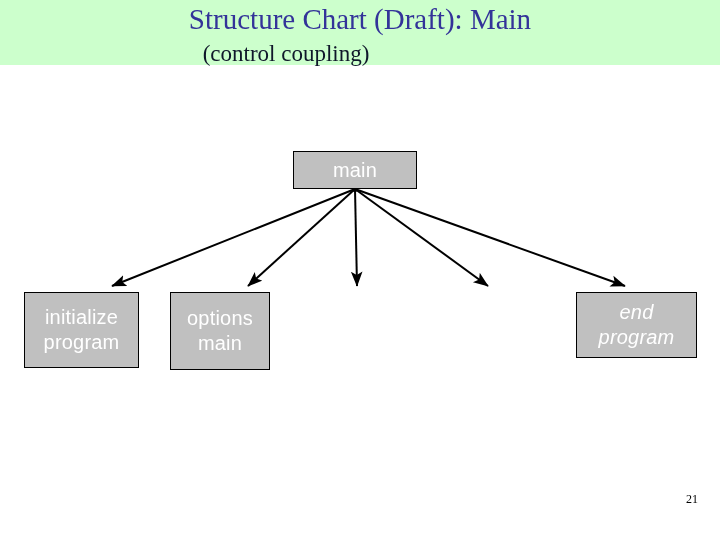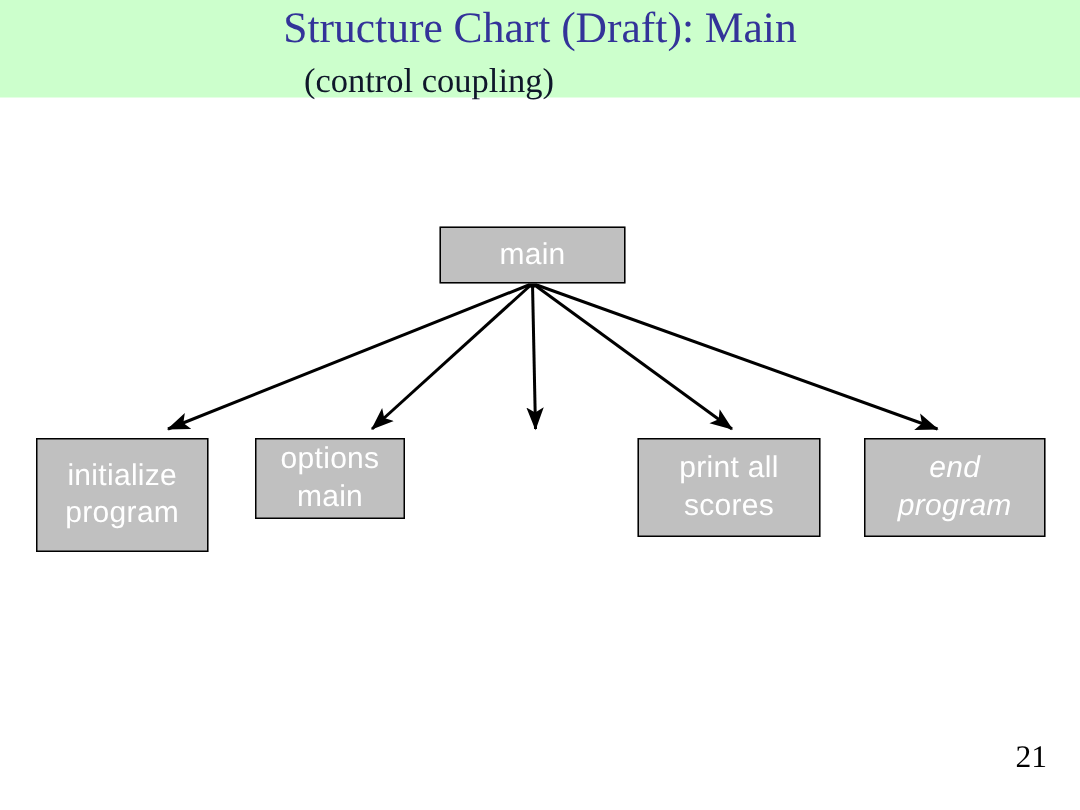--- a/index.html
+++ b/index.html
@@ -70,21 +70,21 @@
     top: 0;
     width: 720px;
     height: 540px;
     pointer-events: none;
   }
   #page-number {
     position: absolute;
     right: 22px;
     top: 492px;
     font-family: "Liberation Serif", serif;
-    font-size: 21px;
+    font-size: 12px;
     color: #000000;
   }
 </style>
 </head>
 <body>
 
 <div id="slide">
 
   <div id="header-band"></div>
 
@@ -111,34 +111,28 @@
     <span class="label">main</span>
   </div>
 
   <div class="node gray" style="left:24px; top:292px; width:115px; height:76px;">
     <span>
       <span class="label">initialize</span>
       <span class="label">program</span>
     </span>
   </div>
 
-  <div class="node gray" style="left:170px; top:292px; width:100px; height:54px;">
+  <div class="node gray" style="left:170px; top:292px; width:100px; height:78px;">
     <span>
       <span class="label">options</span>
       <span class="label">main</span>
     </span>
   </div>
 
 
-  <div class="node gray" style="left:425px; top:292px; width:122px; height:66px;">
-    <span>
-      <span class="label">print all</span>
-      <span class="label">scores</span>
-    </span>
-  </div>
 
   <div class="node gray" style="left:576px; top:292px; width:121px; height:66px;font-style:italic;">
     <span>
       <span class="label">end</span>
       <span class="label">program</span>
     </span>
   </div>
 
   <div id="page-number">21</div>
 

